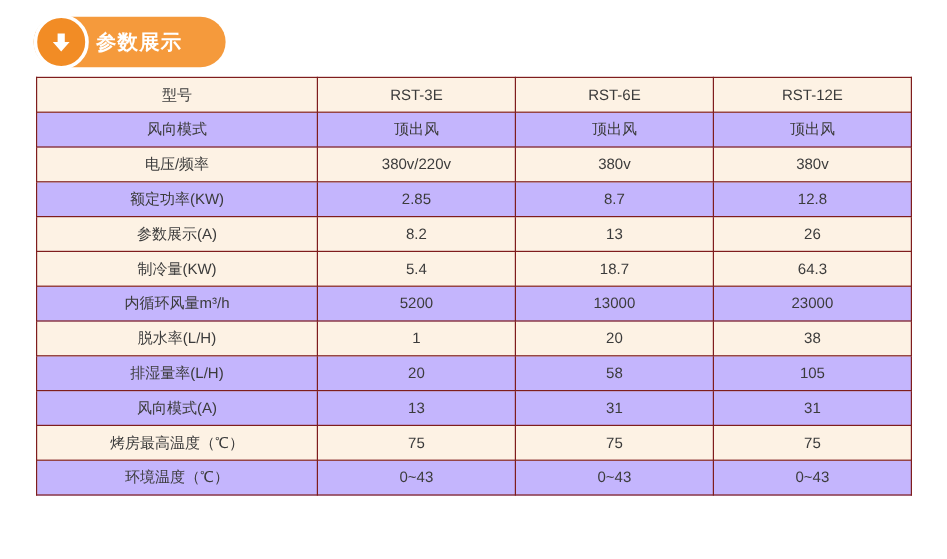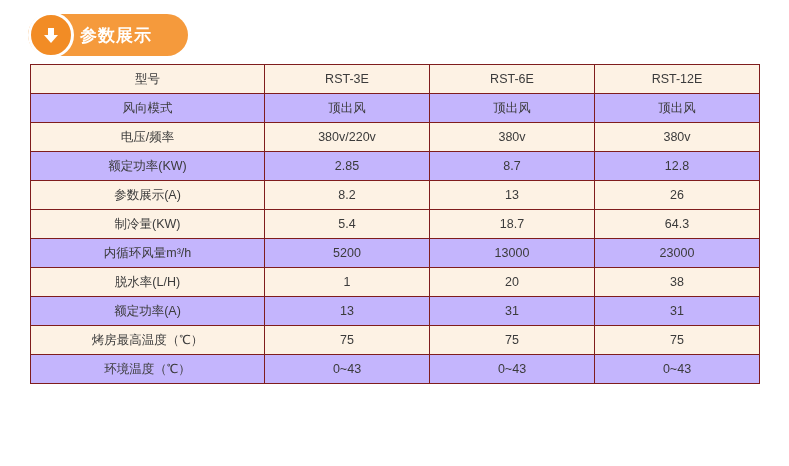--- a/index.html
+++ b/index.html
@@ -155,21 +155,27 @@
             <td>13000</td>
             <td>23000</td>
           </tr>
           <tr class="odd">
             <td>脱水率(L/H)</td>
             <td>1</td>
             <td>20</td>
             <td>38</td>
           </tr>
           <tr class="even">
-            <td>额定功率(A)</td>
+            <td>排湿量率(L/H)</td>
+            <td>20</td>
+            <td>58</td>
+            <td>105</td>
+          </tr>
+          <tr class="even">
+            <td>风向模式(A)</td>
             <td>13</td>
             <td>31</td>
             <td>31</td>
           </tr>
           <tr class="odd">
             <td>烤房最高温度（℃）</td>
             <td>75</td>
             <td>75</td>
             <td>75</td>
           </tr>

